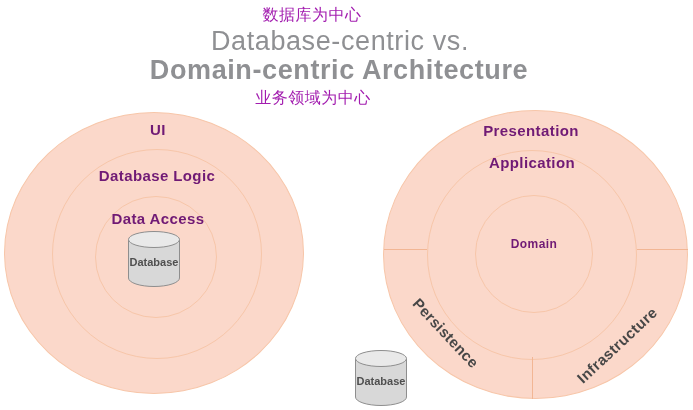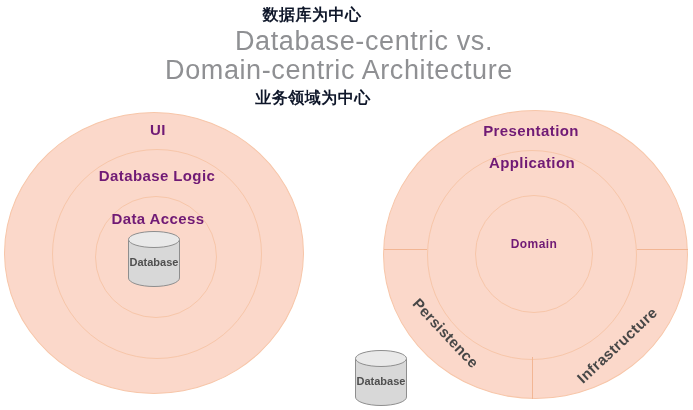--- a/index.html
+++ b/index.html
@@ -12,22 +12,22 @@
     width: 693px;
     height: 410px;
     background: #ffffff;
     overflow: hidden;
     font-family: "Liberation Sans", "DejaVu Sans", sans-serif;
   }
   .cn-label {
     position: absolute;
     transform: translateX(-50%);
     font-size: 16px;
-    font-weight: 700;
-    color: #0f172a;
+    font-weight: 400;
+    color: #a21caf;
     white-space: nowrap;
     letter-spacing: 0.5px;
   }
   .title-line {
     position: absolute;
     transform: translateX(-50%);
     font-size: 27px;
     font-weight: 300;
     color: #8f9093;
     white-space: nowrap;
@@ -68,22 +68,22 @@
   .cylinder {
     position: absolute;
   }
 </style>
 </head>
 <body>
 
 <div class="canvas">
 
   <div class="cn-label" style="left:312px; top:5px;">数据库为中心</div>
-  <div class="title-line" style="left:340px; top:26px;margin-left:24px;">Database-centric vs.</div>
-  <div class="title-line" style="left:339px; top:55px;">Domain-centric Architecture</div>
+  <div class="title-line" style="left:340px; top:26px;">Database-centric vs.</div>
+  <div class="title-line" style="left:339px; top:55px;font-weight:bold;">Domain-centric Architecture</div>
   <div class="cn-label" style="left:313px; top:88px;">业务领域为中心</div>
 
   <div>
     <div class="ring" style="left:4px;  top:112px; width:300px; height:282px;"></div>
     <div class="ring" style="left:52px; top:149px; width:210px; height:210px;"></div>
     <div class="ring" style="left:95px; top:196px; width:122px; height:122px;"></div>
 
     <div class="ring-label" style="left:158px; top:121px;">UI</div>
     <div class="ring-label" style="left:157px; top:167px;">Database Logic</div>
     <div class="ring-label" style="left:158px; top:210px;">Data Access</div>

